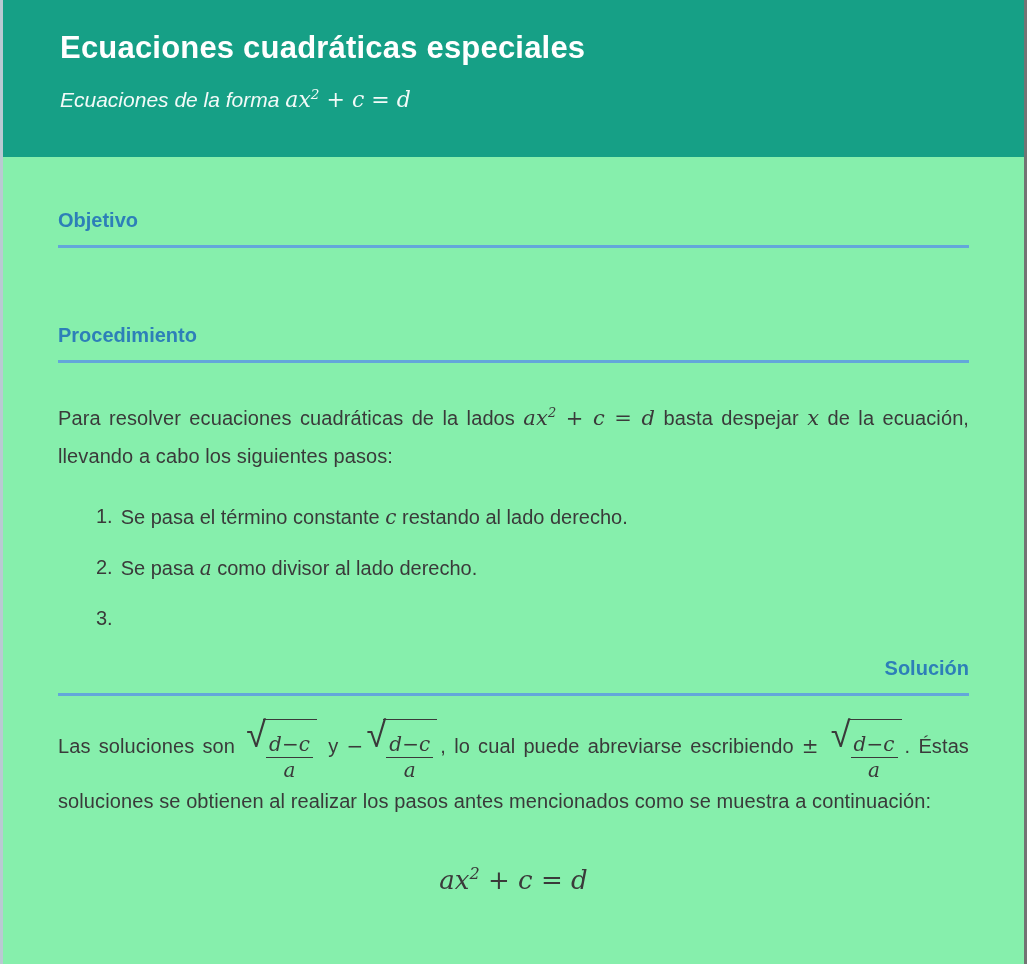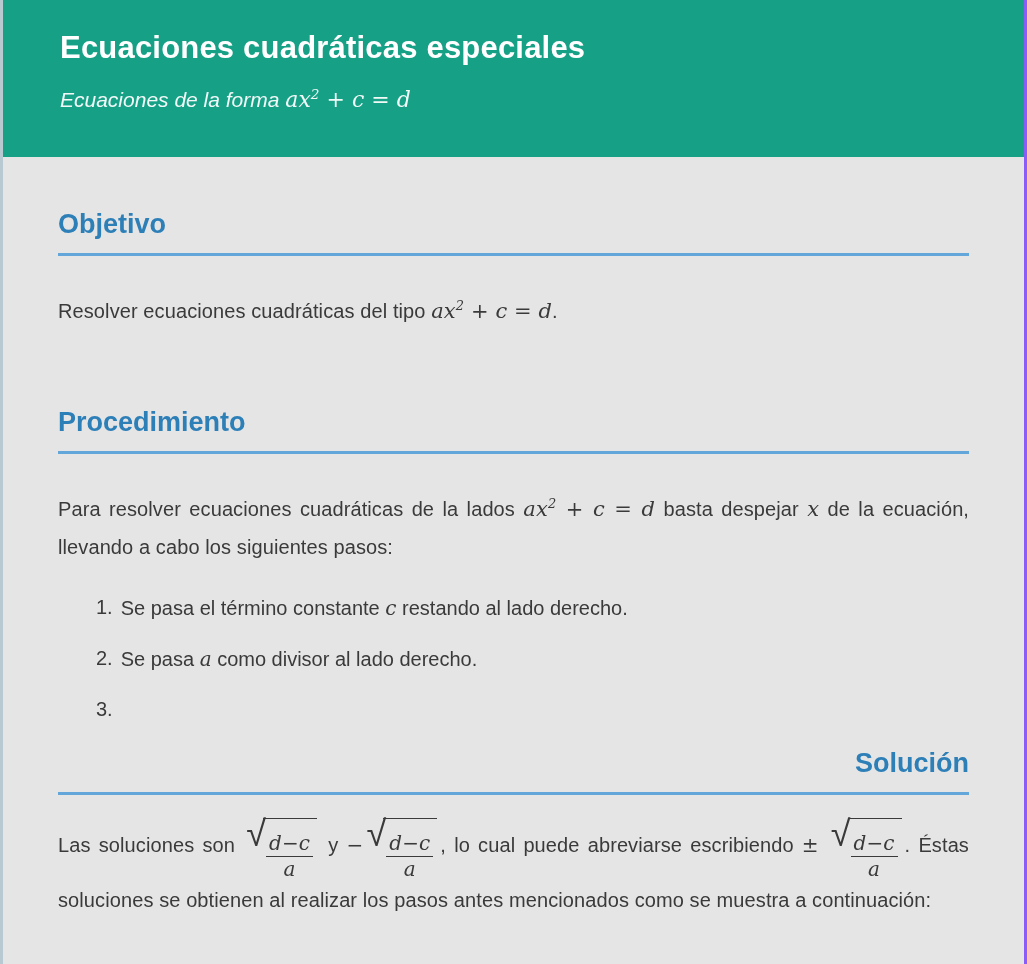--- a/index.html
+++ b/index.html
@@ -1,21 +1,21 @@
 <!DOCTYPE html>
 <html lang="es"><head>
 <meta charset="utf-8">
 <style>
   * { margin:0; padding:0; box-sizing:border-box; }
   html,body { width:1027px; height:964px; background:#ffffff; overflow:hidden; }
   body { font-family:"Liberation Sans", sans-serif; color:#3a3a3a; }
 
   .page {
-    width:1027px; height:964px; background:#e5e5e5;
-    border-left:3px solid #b9c9d2; border-right:3px solid #8b5cf6;
+    width:1027px; height:964px; background:#86efac;
+    border-left:3px solid #b9c9d2; border-right:3px solid #737373;
     overflow:hidden;
   }
 
   
   .hero {
     background:#16a086; height:157px; padding:30px 57px 0 57px; color:#ffffff;
   }
   .hero-title { font-size:31px; font-weight:700; letter-spacing:0.2px; }
   .hero-sub { margin-top:20px; font-size:21px; font-style:italic; color:#f2faf8; }
   .hero-sub .math { font-size:22px; }
@@ -32,21 +32,21 @@
   }
   .sqrt-body { border-top:1.6px solid #3a3a3a; padding:3px 4px 0 3px; margin-left:-3px; margin-top:1px; }
   .frac { display:inline-flex; flex-direction:column; align-items:center; font-family:"DejaVu Serif", serif; font-style:italic; font-size:20px; line-height:1.15; }
   .frac-num { border-bottom:1px solid #3a3a3a; padding:0 3px 1px 3px; }
   .frac-den { padding-top:1px; }
   .msign { font-family:"DejaVu Serif", serif; font-style:normal; }
 
   
   .content { padding:0 55px; }
   .sec-heading {
-    margin-top:52px; font-size:27px; font-weight:700; color:#2d7fb8;
+    margin-top:52px; font-size:20px; font-weight:700; color:#2d7fb8;
     padding-bottom:13px; border-bottom:3px solid #63a7da;
   }
   .sec-heading.tight { margin-top:26px;text-align:right; }
   p.body-text {
     margin-top:36px; font-size:20px; line-height:1.85; text-align:justify;
     letter-spacing:0.1px;
   }
   p.body-text .math { font-size:21px; }
 
   .steps { margin-top:30px; }
@@ -63,23 +63,20 @@
   <header class="hero">
     <div class="hero-title">Ecuaciones cuadráticas especiales</div>
     <div class="hero-sub">
       <span>Ecuaciones de la forma </span><span class="math"><span>ax</span><sup class="msup">2</sup><span> + c = d</span></span>
     </div>
   </header>
 
   <main class="content">
 
     <h2 class="sec-heading">Objetivo</h2>
-    <p class="body-text">
-      <span>Resolver ecuaciones cuadráticas del tipo </span><span class="math"><span>ax</span><sup class="msup">2</sup><span> + c = d</span></span><span>.</span>
-    </p>
 
     <h2 class="sec-heading" style="margin-top:76px;">Procedimiento</h2>
     <p class="body-text">
       <span>Para resolver ecuaciones cuadráticas de la lados </span><span class="math"><span>ax</span><sup class="msup">2</sup><span> + c = d</span></span><span> basta despejar </span><span class="math">x</span><span> de la ecuación, llevando a cabo los siguientes pasos:</span>
     </p>
 
     <div class="steps">
       <div class="step">
         <span class="step-num">1.</span>
         <span><span>Se pasa el término constante </span><span class="math">c</span><span> restando al lado derecho.</span></span>

